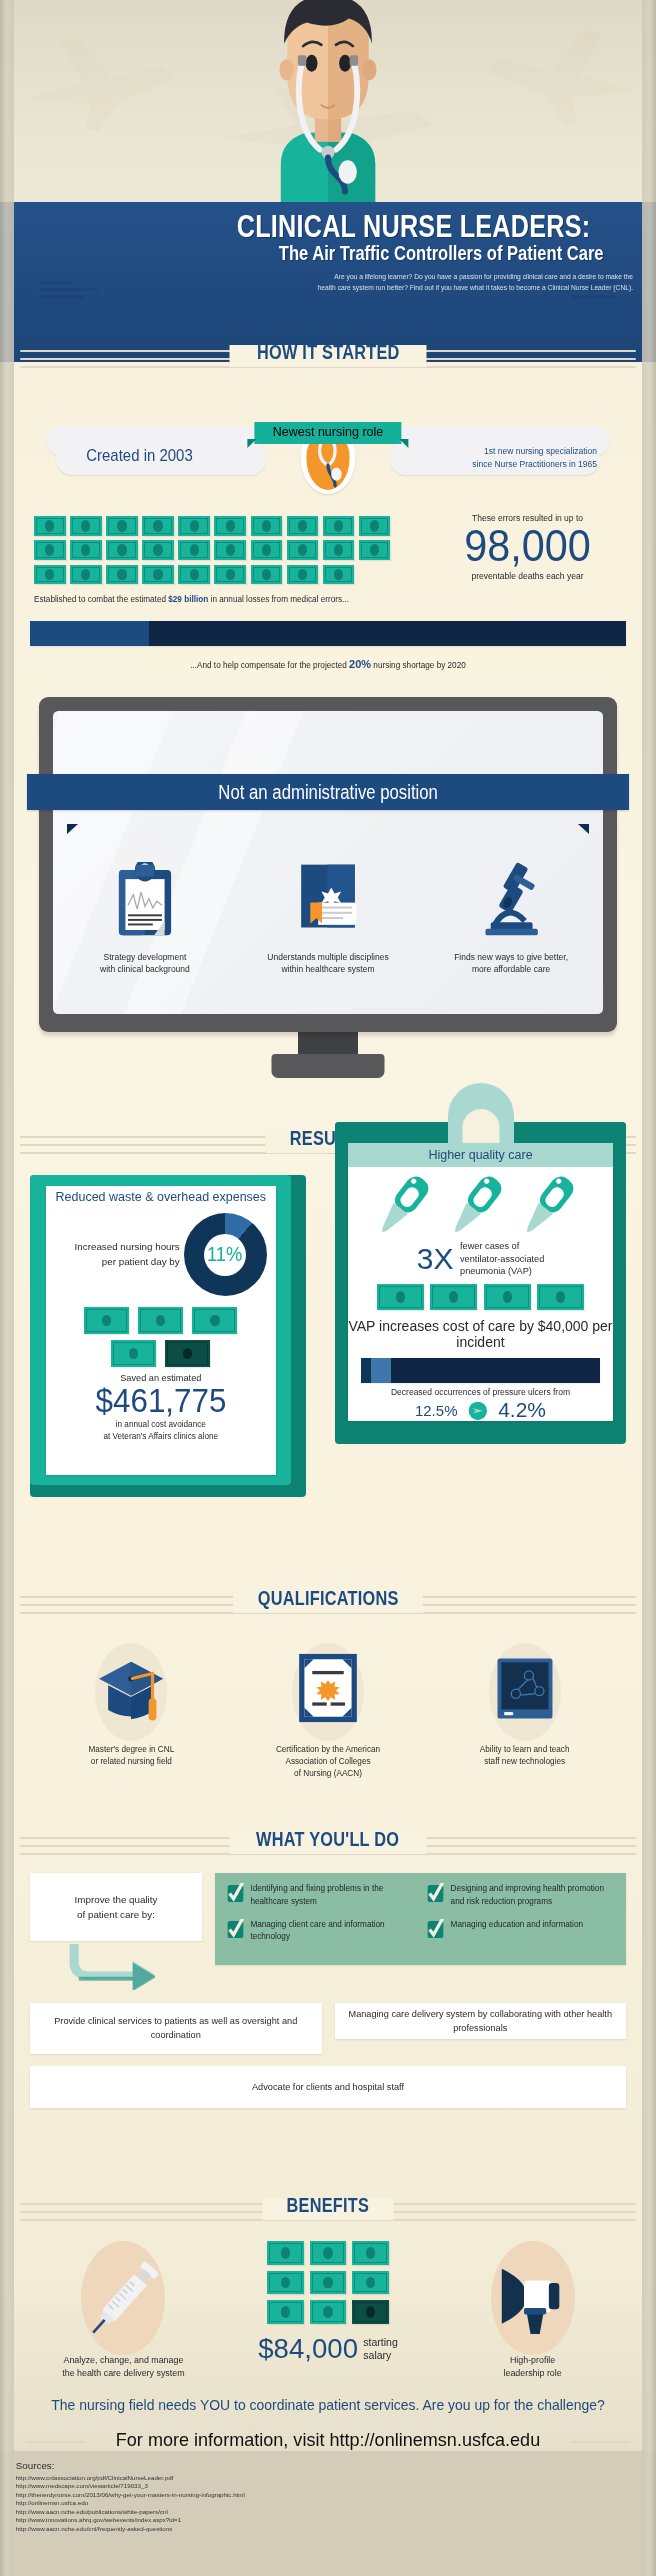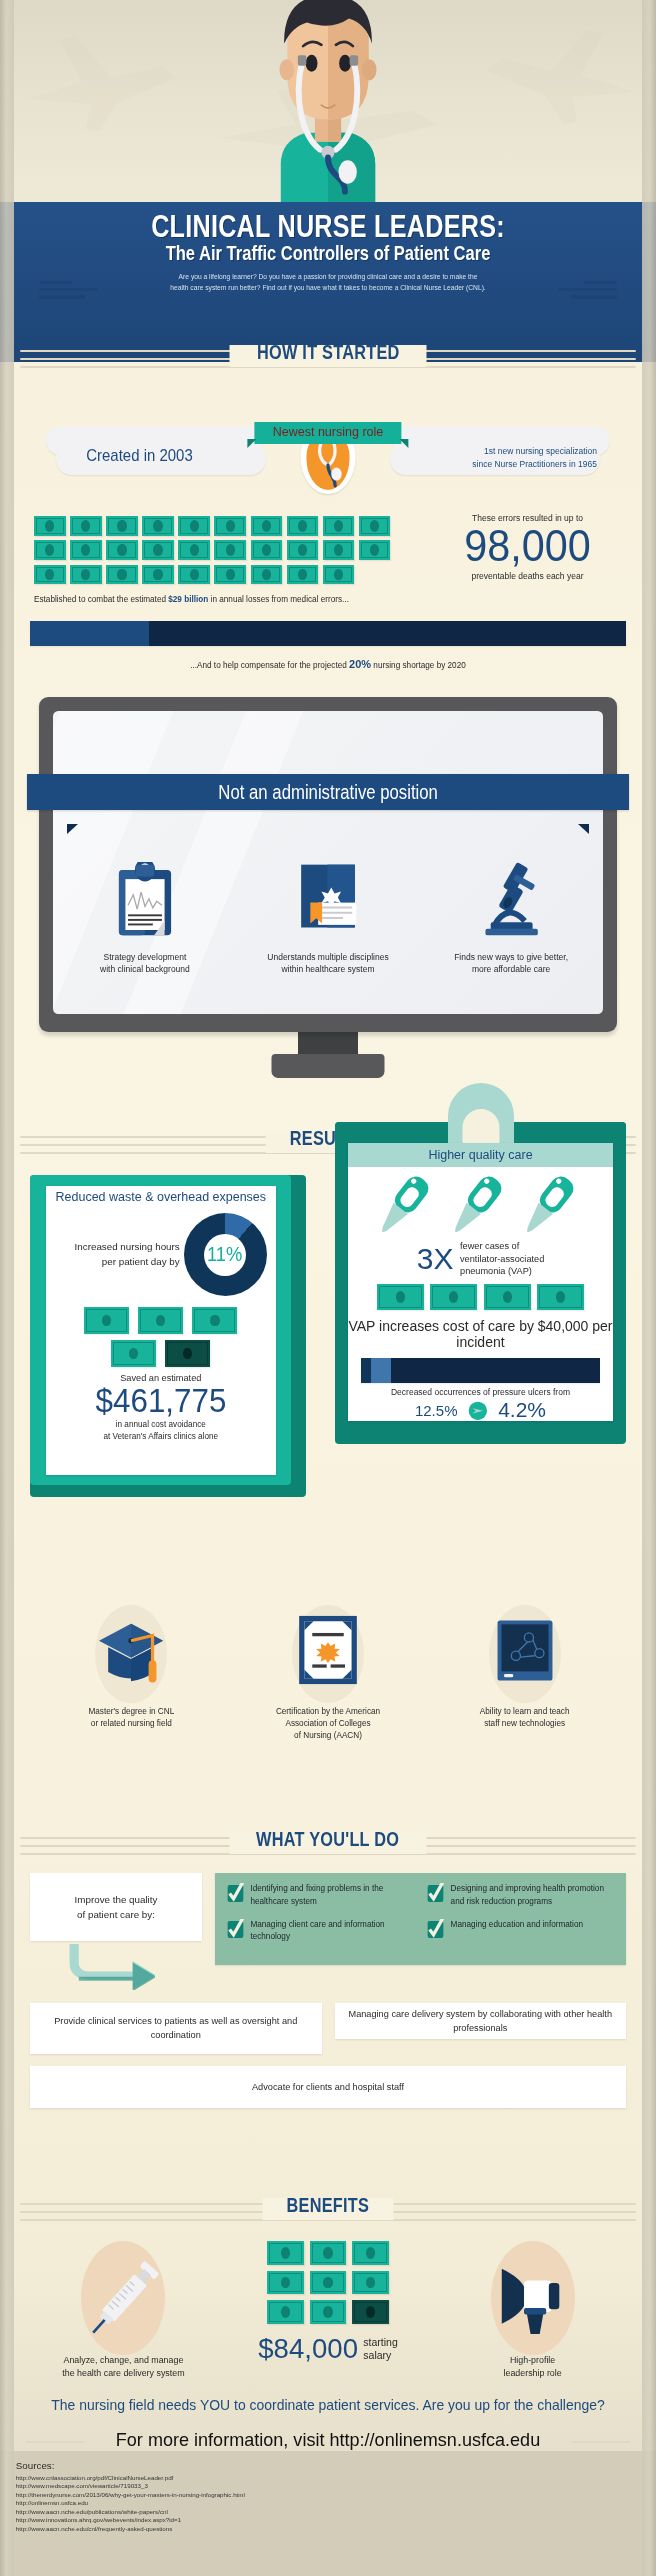--- a/index.html
+++ b/index.html
@@ -25,21 +25,21 @@
           background: linear-gradient(180deg,#ded8c6 0%,#e7e1cf 45%,#efe9d7 100%); }
   .plane { position: absolute; opacity: .17; }
   .plane svg { display: block; }
   .nurse { position: absolute; left: 50%; top: 0; transform: translateX(-50%); }
 
   
   .titlebar {
     position: absolute; left: 0; top: 202px; width: 656px; height: 160px;
     background: #1d4b7f;
     background-image: linear-gradient(180deg,#255189 0%,#1d4577 100%);
-    text-align: center; padding-top: 6.6px;
+    text-align: right; padding-top: 6.6px;
   }
   .tb-deco { position:absolute; opacity:.18; }
   .tb-deco i { display:block; background:#0f2d52; height:3.3px; border-radius:1.3px; margin-bottom:3.9px; }
   .title-main {
     font-family: "Liberation Sans Narrow","Liberation Sans",sans-serif;
     font-size: 31.5px; font-weight: bold; letter-spacing: 0.3px; color: #fff;
     transform: scaleX(.80); transform-origin: center; line-height: 35px;
     text-shadow: 1.3px 1.3px 0 rgba(11,36,66,.55);
   }
   .title-sub {
@@ -274,21 +274,21 @@
           <path d="M42 17 C48 36 38 48 33 50" stroke="#f4f4f6" stroke-width="5" fill="none" stroke-linecap="round"></path>
           <path d="M33 50 C33 66 44 68 44 82" stroke="#1d4b7f" stroke-width="5" fill="none" stroke-linecap="round"></path>
           <ellipse cx="46" cy="64" rx="8" ry="10" fill="#f4f4f6"></ellipse>
         </svg>
       </div>
 
       <div class="ribbon-wrap">
         <div style="position:relative;">
           <div style="position:absolute;left:-6.6px;top:17px;width:0;height:0;border-left:9.2px solid #0d8374;border-bottom:9.2px solid transparent;"></div>
           <div style="position:absolute;right:-6.6px;top:17px;width:0;height:0;border-right:9.2px solid #0d8374;border-bottom:9.2px solid transparent;"></div>
-          <div style="background:#15b09a;color:#7f1d1d;padding:3.3px 18.4px 4.6px;font-size:12.5px;font-family:'Liberation Sans Narrow','Liberation Sans',sans-serif;white-space:nowrap;">Newest nursing role</div>
+          <div style="background:#15b09a;color:#000000;padding:3.3px 18.4px 4.6px;font-size:12.5px;font-family:'Liberation Sans Narrow','Liberation Sans',sans-serif;white-space:nowrap;">Newest nursing role</div>
         </div>
       </div>
     </div>
   </div>
 
   <div style="position:absolute;left:0;top:516px;width:656px;">
     <div id="billgrid" style="position:absolute;left:34px;top:0;width:368px;">
         <div style="display: flex; gap: 4.6px; margin-bottom: 4.6px;">
           <div class="bill"></div>
           <div class="bill"></div>
@@ -527,20 +527,29 @@
         <svg width="19.7" height="19.7" viewBox="0 0 30 30">
           <circle cx="15" cy="15" r="14" fill="#17b39b"></circle>
           <path d="M7 11 L23 15 L7 19 L12 15 Z" fill="#a9d8d0"></path>
         </svg>
         <div class="bigblue" style="font-size:21px;">4.2%</div>
       </div>
     </div>
   </div>
 
   <div style="position:absolute;left:0;top:1587px;width:656px;">
+    <div class="sec-head">
+      <div class="lines">
+          <i></i>
+          <i></i>
+          <i></i>
+        </div>
+      <div class="mask" style="width:190px"></div>
+      <span>QUALIFICATIONS</span>
+    </div>
 
     <div style="display:flex;margin-top:14.4px;padding:0 33px;">
       <div class="qual-col">
         <div class="qual-blob"></div>
         <div style="position:relative;height:98px;display:flex;align-items:center;justify-content:center;">
           <svg width="72" height="77" viewBox="0 0 110 118">
             <path d="M20 54 L20 92 Q55 112 90 92 L90 54 L55 72 Z" fill="#1d4b7f"></path>
             <path d="M55 72 L55 106 Q75 104 90 92 L90 54 Z" fill="#17457a"></path>
             <path d="M55 18 L104 44 L55 70 L6 44 Z" fill="#2d5f96"></path>
             <path d="M55 18 L104 44 L55 70 Z" fill="#27568a"></path>

